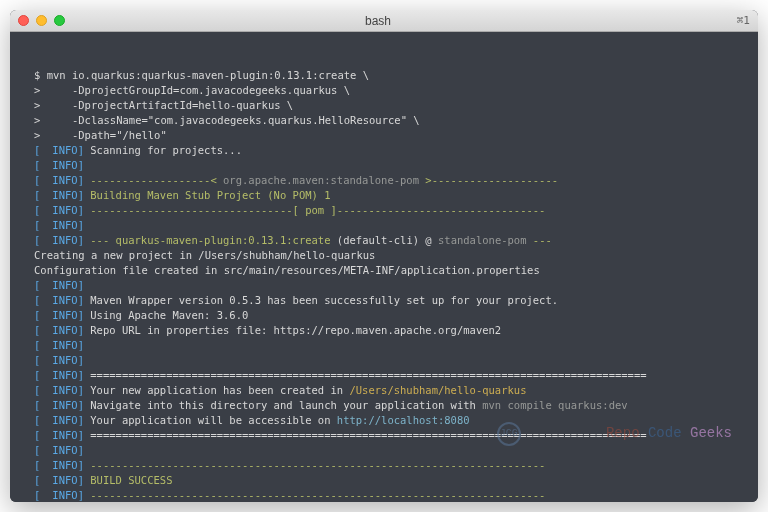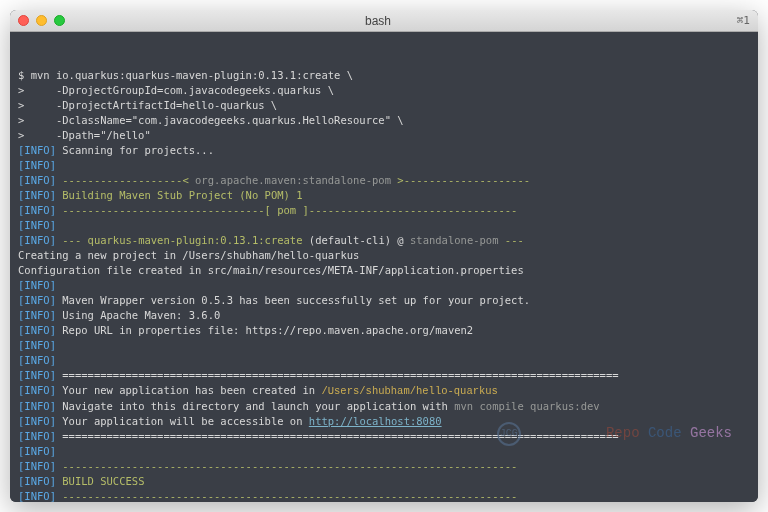--- a/index.html
+++ b/index.html
@@ -56,36 +56,36 @@
     .titlebar-right {
       position: absolute;
       right: 8px;
       font-size: 11px;
       color: #666;
       font-family: monospace;
     }
     .terminal {
       flex: 1;
       background: #3a3e46;
-      padding: 6px 8px;
+      padding: 6px 24px;
       font-size: 10.5px;
       line-height: 15px;
       color: #d0d0d0;
       overflow: hidden;
       position: relative;
       white-space: pre;
     }
     .line { white-space: pre; }
     .info-bracket { color: #5aa9e6; }
-    .info-word { color: #5aa9e6; }
+    .info-word { color: #5aa9e6; margin-left: 12px; }
     .olive { color: #b5bd68; }
     .gray { color: #969896; }
     .white { color: #d8d8d8; }
-    .yellow-path { color: #ccad52; font-family: Liberation Mono, monospace; }
-    .cyan-link { color: #7db3c9; text-decoration: underline; }
+    .yellow-path { color: #ccad52; }
+    .cyan-link { color: #7db3c9; }
     .bold { font-weight: normal; }
     .watermark {
       position: absolute;
       right: 26px;
       bottom: 46px;
       opacity: 0.5;
       font-family: Liberation Mono, monospace;
       font-size: 14px;
       color: #3b6ea8;
       display: flex;

